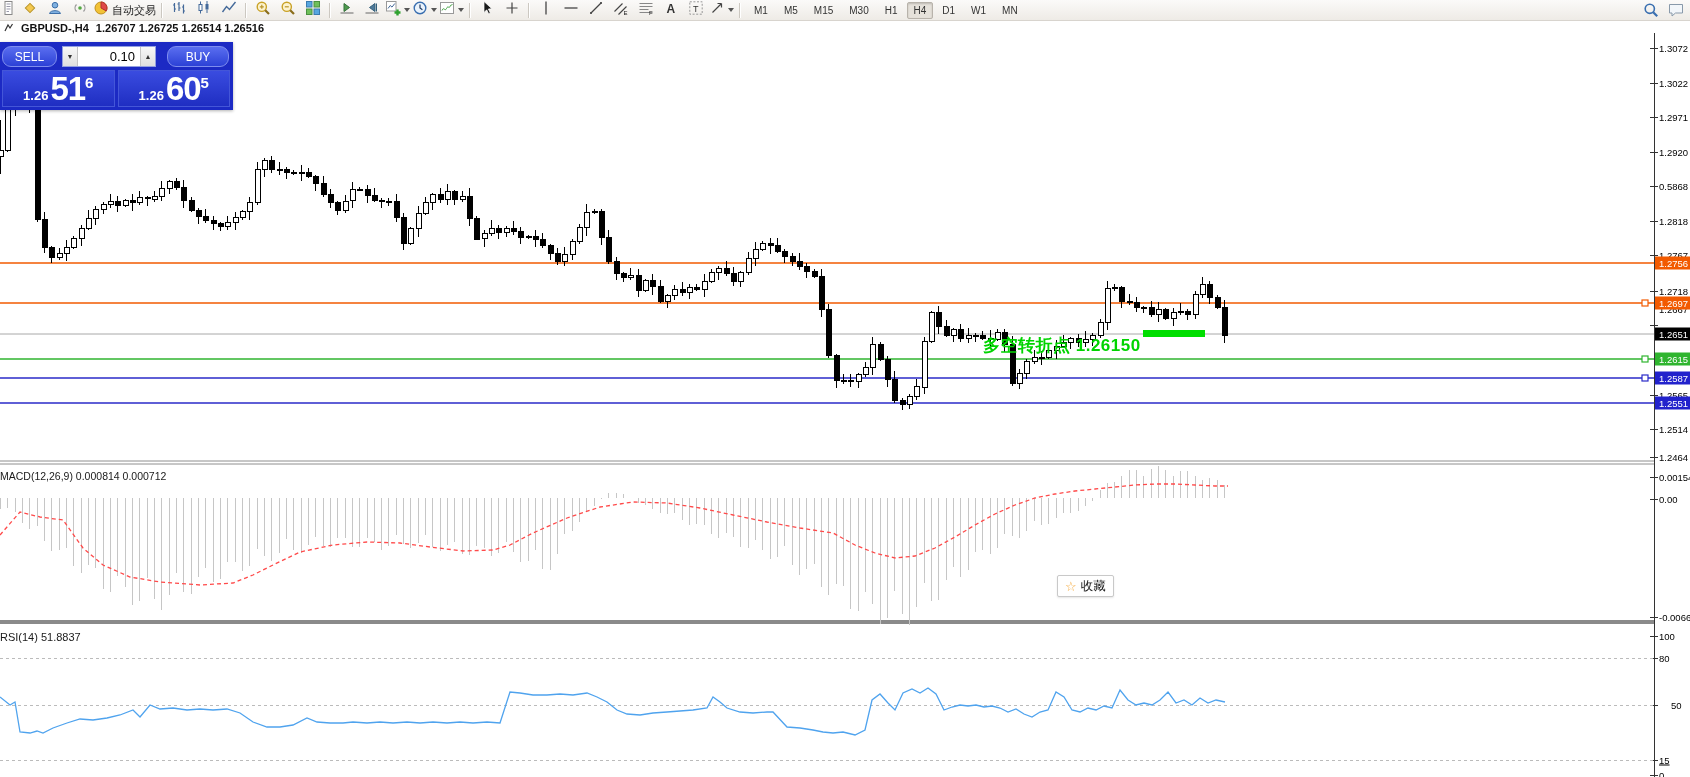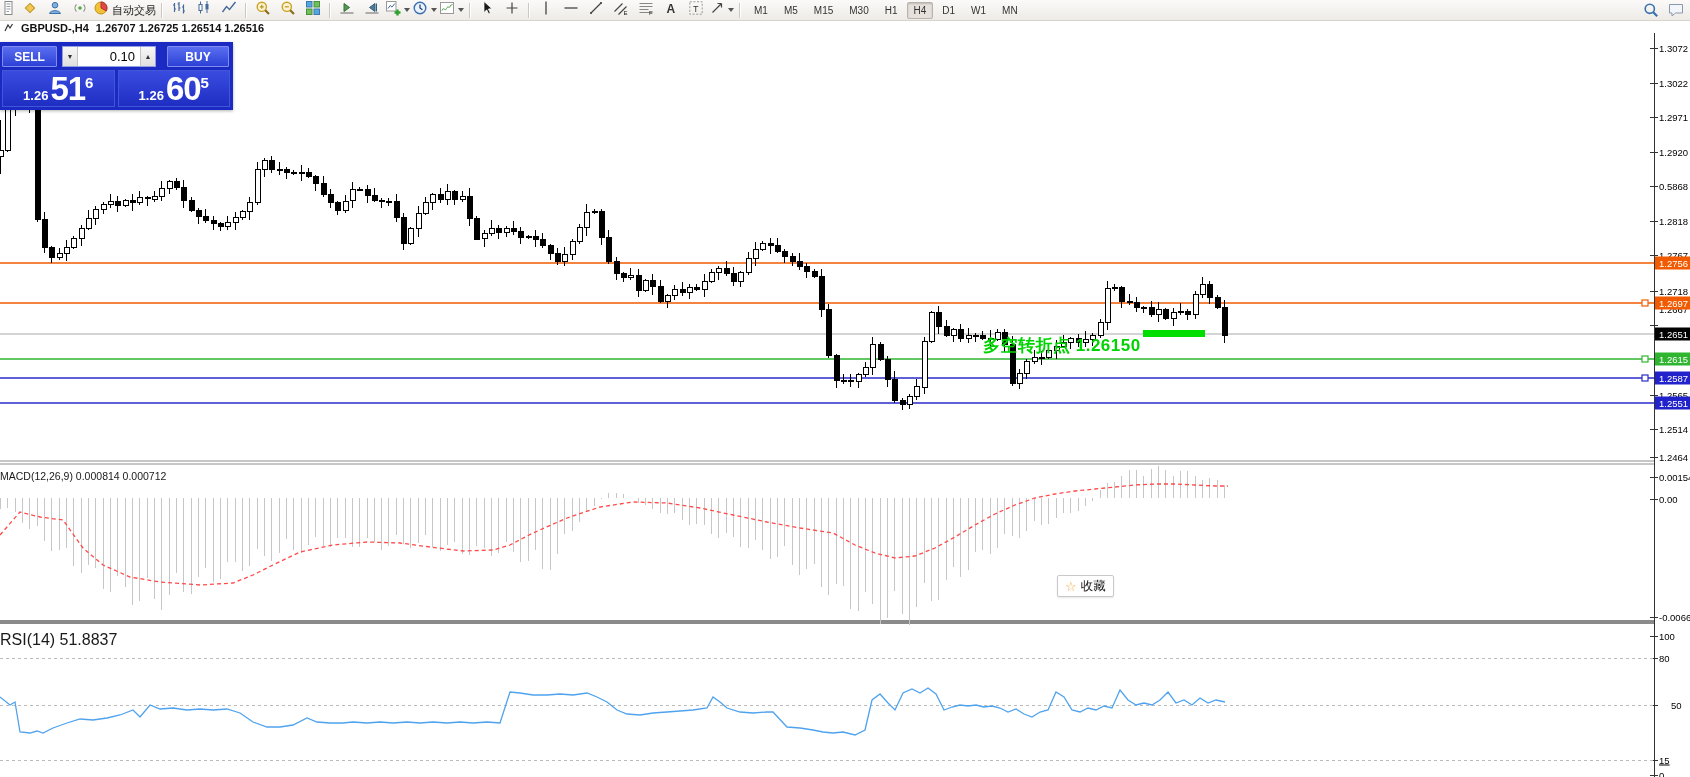--- a/index.html
+++ b/index.html
@@ -23,28 +23,28 @@
   
   #title-row{position:absolute;top:21px;left:0;right:0;height:13px;z-index:9;display:flex;
     align-items:center;gap:7px;padding-left:3px;font-size:11px;font-weight:bold;color:#111;}
   
   #cv{position:absolute;left:0;top:0;z-index:1;}
   
   #labels{position:absolute;left:0;top:0;width:1690px;height:769px;z-index:3;pointer-events:none;}
   .axlab{position:absolute;transform:translateY(-50%);font-size:9.5px;color:#000;white-space:nowrap;line-height:11px;}
   .badge{color:#fff;min-width:31px;padding:1px 2px 1px 4px;text-align:left;}
   #macd-label{position:absolute;left:0;top:470px;font-size:10.5px;color:#1a1a1a;z-index:3;}
-  #rsi-label{position:absolute;left:0;top:631px;font-size:16px;color:#1a1a1a;z-index:3;}
+  #rsi-label{position:absolute;left:0;top:631px;font-size:11px;color:#1a1a1a;z-index:3;}
   
   #widget{position:absolute;left:0;top:42px;width:233px;z-index:5;background:#1C2AC4;
     padding:4px 3px 3px 2px;box-sizing:border-box;box-shadow:0 1px 3px rgba(0,0,0,.3);}
   .wrow1{display:flex;height:21px;align-items:stretch;}
   .btn-sell,.btn-buy{width:53px;background:linear-gradient(#5A6EF0,#2C41D6);color:#fff;
-    font-size:12px;font-weight:bold;display:flex;align-items:center;justify-content:center;
-    border:1px solid #7E8DEE;border-radius:1px;}
+    font-size:12px;font-weight:normal;display:flex;align-items:center;justify-content:center;
+    border:1px solid #7E8DEE;border-radius:9px;}
   .btn-buy{width:60px;margin-left:auto;margin-right:1px;}
   .spinner{display:flex;height:21px;margin-left:5px;width:94px;background:#fff;
     border:1px solid #93A0E0;box-sizing:border-box;}
   .spin-btn{width:14px;background:linear-gradient(#F7F7F7,#DFDFDF);display:flex;align-items:center;
     justify-content:center;font-size:7px;color:#333;}
   .spin-btn.dn{border-right:1px solid #C4C4C4;}
   .spin-btn.up{border-left:1px solid #C4C4C4;}
   .vol{flex:1;display:flex;align-items:center;justify-content:flex-end;padding-right:5px;
     font-size:13px;color:#000;}
   .wrow2{display:flex;margin-top:3px;height:37px;gap:3px;}

